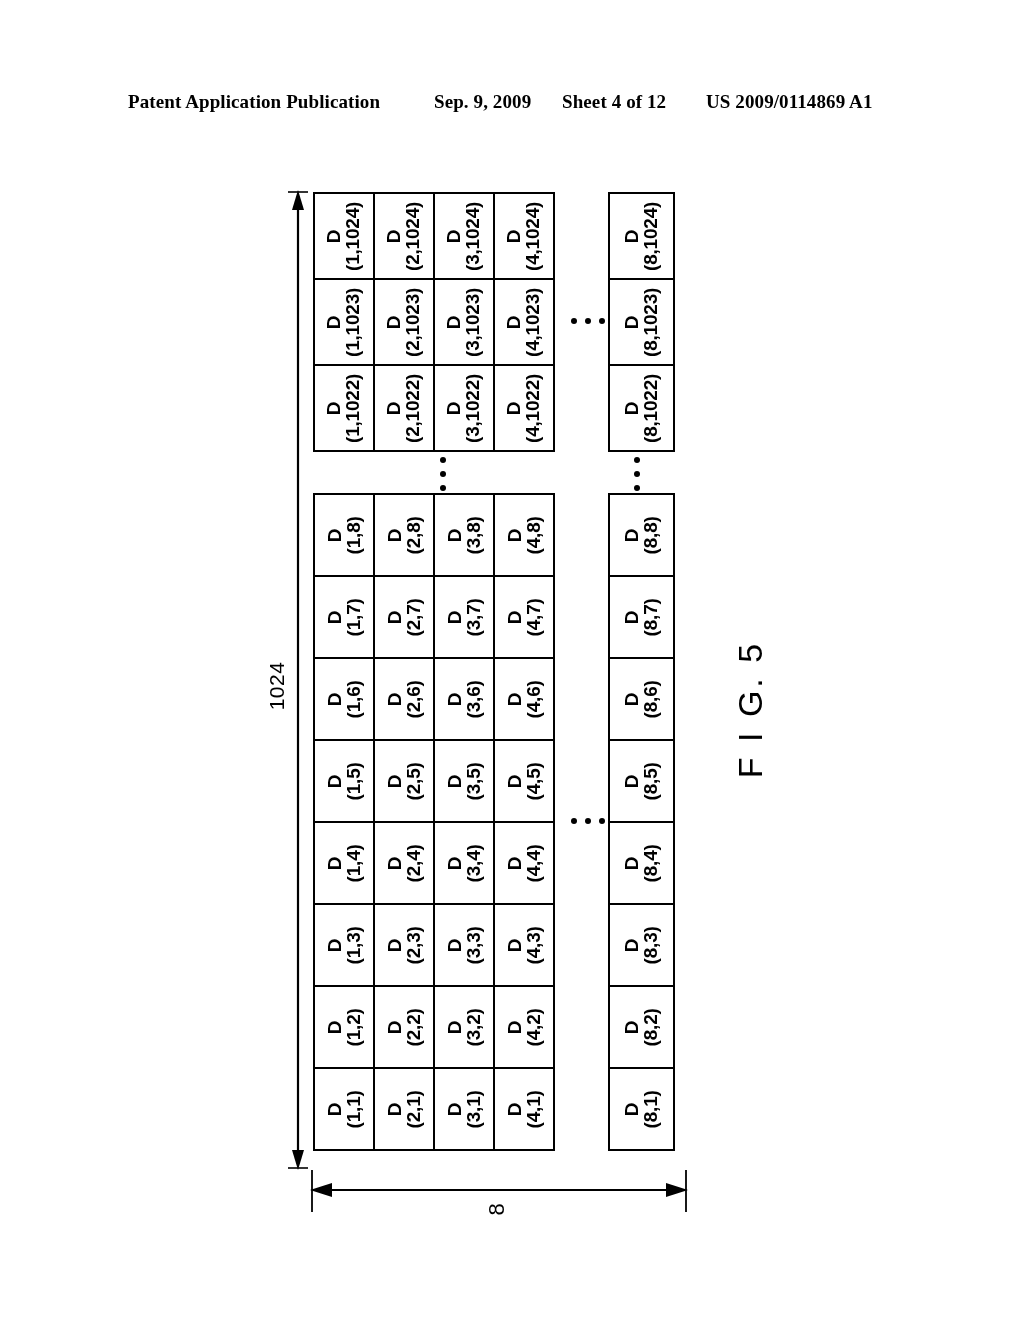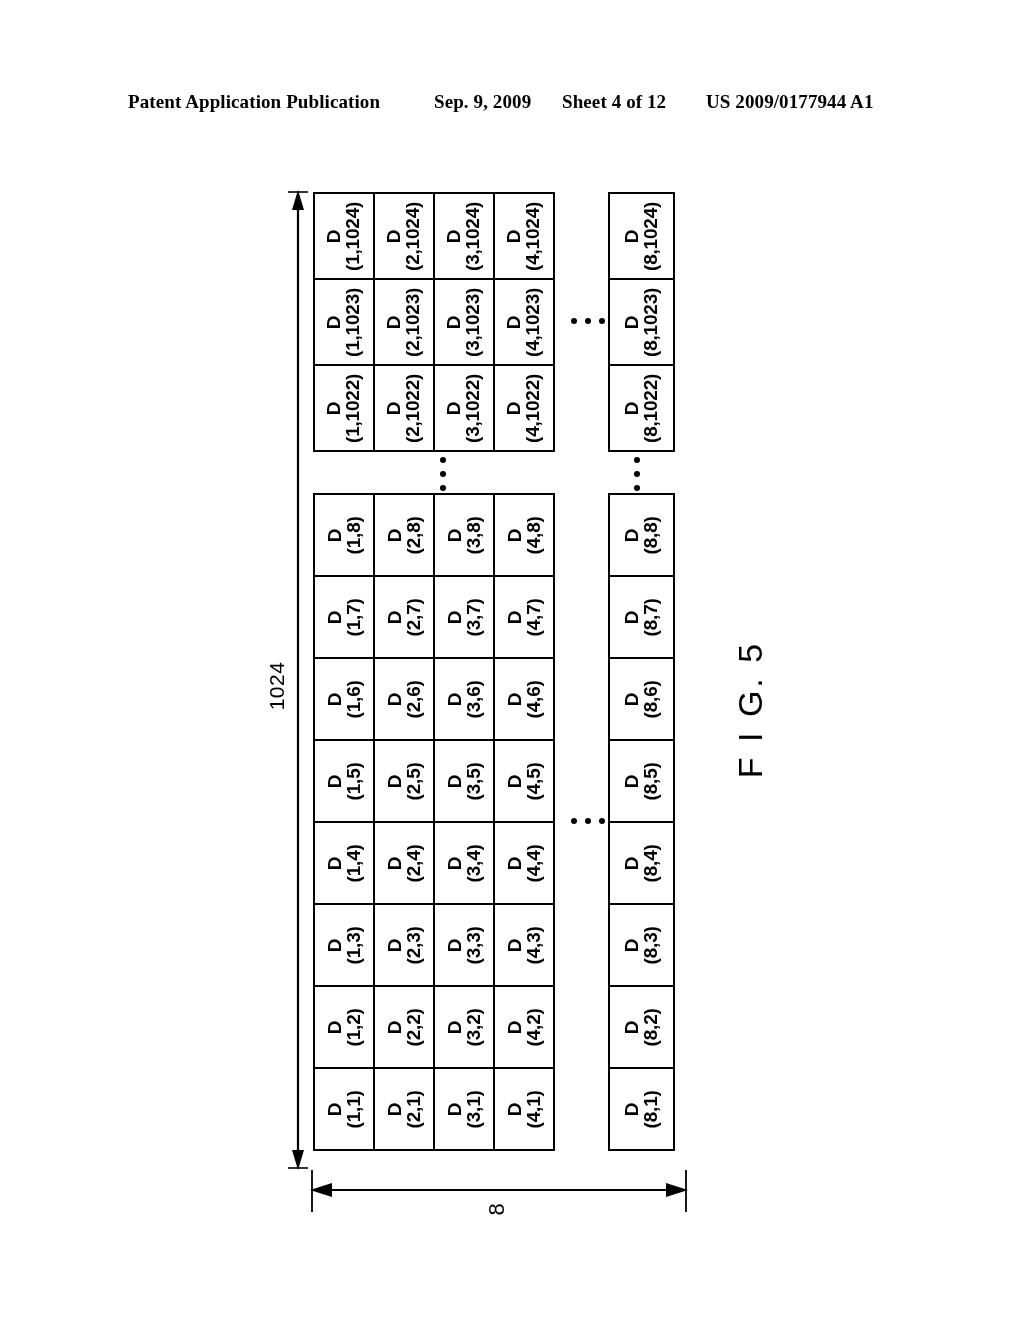--- a/index.html
+++ b/index.html
@@ -212,21 +212,21 @@
     white-space: nowrap;
   }
 </style>
 </head>
 <body>
 
 <div id="patent-header">
   <span class="hdr-item" id="hdr-pub">Patent Application Publication</span>
   <span class="hdr-item" id="hdr-date">Sep. 9, 2009</span>
   <span class="hdr-item" id="hdr-sheet">Sheet 4 of 12</span>
-  <span class="hdr-item" id="hdr-num">US 2009/0177944 A1</span>
+  <span class="hdr-item" id="hdr-num">US 2009/0114869 A1</span>
 </div>
 
 <div id="figure">
 
   <div class="block" id="block-top">
       <div class="grid-row">
         <div class="cell c-main">
           <div class="cell-label"><span>D</span><span class="sub">(1,1024)</span></div>
         </div>
         <div class="cell c-main">

